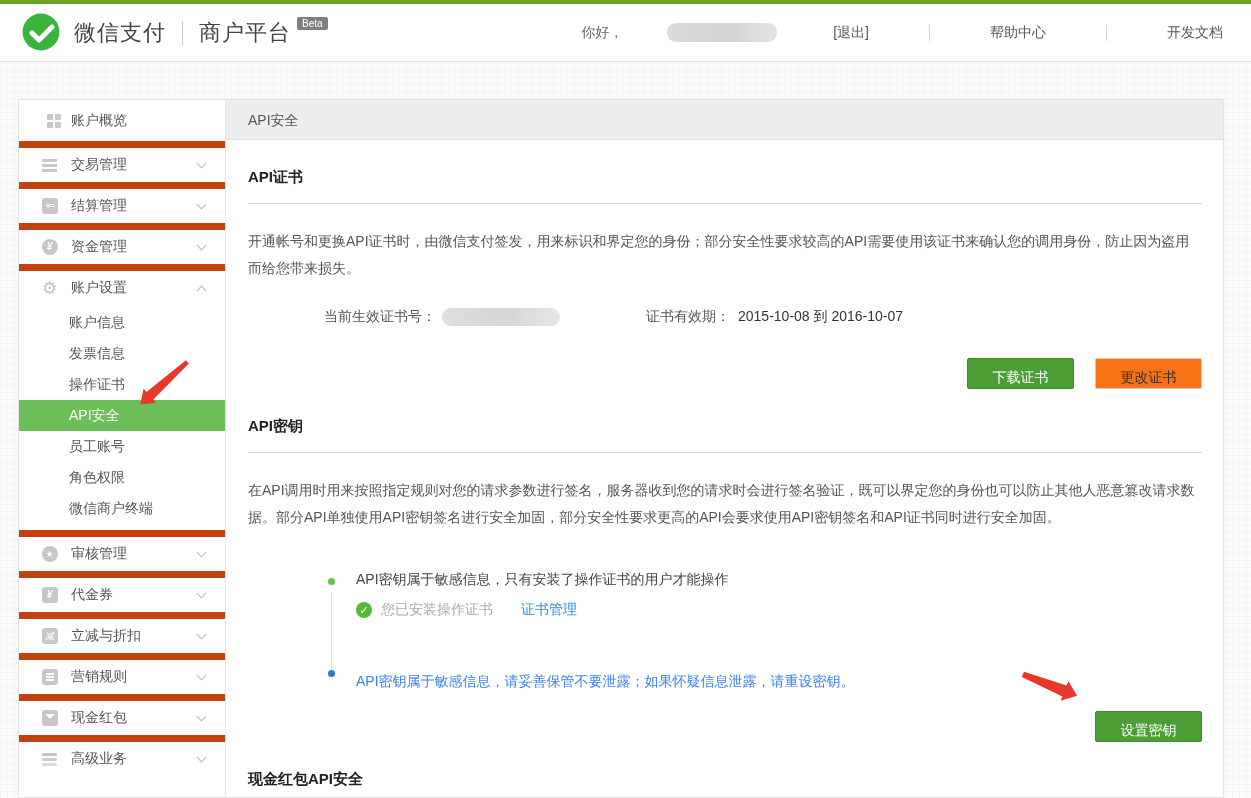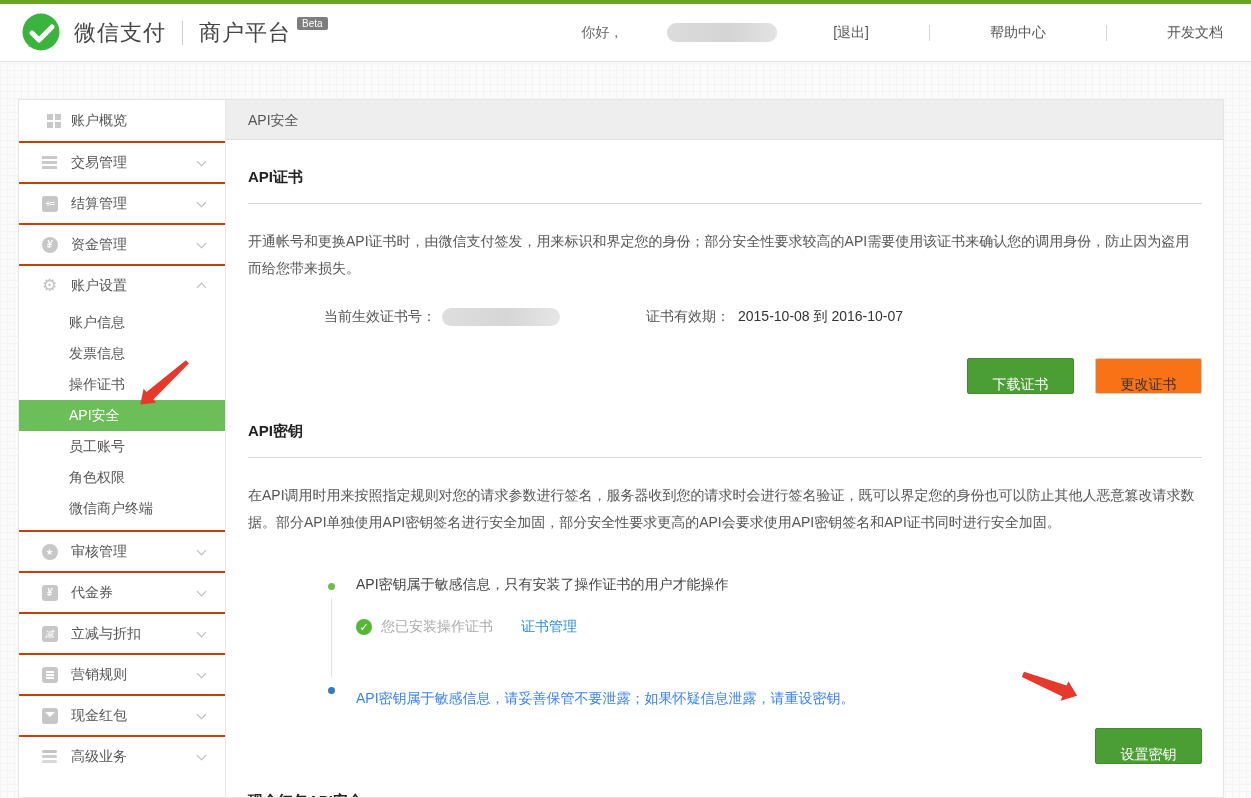--- a/index.html
+++ b/index.html
@@ -26,21 +26,21 @@
             background:linear-gradient(90deg,#dcdcdc,#d4d4d4 55%,#e3e3e3); margin:0 8px 0 0; }
   .hsep { width:1px; height:16px; background:#d5d5d5; margin:0 16px; }
   .hlink { color:#555; cursor:pointer; }
   .logout { margin-left:4px; color:#555; cursor:pointer; }
   
   .card { position:absolute; left:18px; top:99px; width:1206px; height:699px;
           background:#fff; border:1px solid #e5e5e5; display:flex; overflow:hidden; }
   
   .sidebar { width:207px; border-right:1px solid #e7e7e7; background:#fff; flex:none; }
   .side-item { display:flex; align-items:center; height:41px; padding:0 20px 0 22px;
-               border-top:2px solid #c2410c; cursor:pointer; color:#555; }
+               border-top:7px solid #c2410c; cursor:pointer; color:#555; }
   .side-item:first-child { border-top:none; }
   .sicon { width:17px; margin-right:13px; display:flex; justify-content:center; }
   .chev { width:7px; height:7px; border-right:1.5px solid #b9b9b9; border-bottom:1.5px solid #b9b9b9;
           transform:rotate(45deg); margin-left:auto; margin-top:-3px; }
   .chev.up { transform:rotate(-135deg); margin-top:4px; }
   .side-sub { padding:2px 0 6px; }
   .sub-item { height:31px; line-height:31px; padding-left:50px; color:#555; cursor:pointer; }
   .sub-item.active { background:#6cbe58; color:#fff; }
   
   .ic-grid::before { content:""; display:block; width:6px; height:6px; background:#c9c9c9;
@@ -71,33 +71,33 @@
   .main-body { padding:0 21px 0 22px; }
   .section-head { margin-top:28px; padding-bottom:16px; border-bottom:1px solid #d8d8d8;
                   font-size:15px; font-weight:bold; color:#222; }
   .para { margin-top:24px; line-height:27px; color:#555; }
   .cert-row { margin-top:26px; padding-left:76px; display:flex; align-items:center; }
   .cert-redact { width:118px; height:18px; border-radius:9px; margin-left:6px;
                  background:linear-gradient(90deg,#dedede,#d6d6d6 55%,#e6e6e6); }
   .validity-label { margin-left:86px; }
   .validity-value { margin-left:8px; color:#333; }
   .btn-row { display:flex; justify-content:flex-end; margin-top:32px; gap:21px; }
-  .btn { height:31px; min-width:107px; padding:17px 18px; font-size:14px; border-radius:2px;
+  .btn { height:31px; min-width:107px; padding:10px 18px; font-size:14px; border-radius:2px;
          cursor:pointer; font-family:inherit; }
   .btn-green { background:#4b9e33; border:1px solid #418c29; color:#fff; }
   .btn-white { background:#f97316; border:1px solid #ccc; color:#333; }
   .points { margin-top:40px; padding-left:80px; position:relative; }
   .vline { position:absolute; left:83px; top:22px; width:1px; height:80px; background:#e2e2e2; }
   .point { display:flex; position:relative; }
   .point + .point { margin-top:44px; }
   .dot { width:7px; height:7px; border-radius:50%; margin:7px 21px 0 0; flex:none; }
   .dot-green { background:#6abf47; }
   .dot-blue { background:#3279c8; }
   .point-text { color:#444; }
-  .point-status { margin-top:24px; display:flex; align-items:center; }
+  .point-status { margin-top:12px; display:flex; align-items:center; }
   .check-ic { width:16px; height:16px; border-radius:50%; background:#55b837; color:#fff;
               font-size:11px; line-height:16px; text-align:center; margin-right:9px; flex:none; }
   .check-ic::after { content:"✓"; }
   .status-text { color:#aaa; }
   .link { color:#2c8fdd; margin-left:28px; text-decoration:none; cursor:pointer; }
   .point-note { margin-top:10px; color:#3b82f6; }
   .btn-row2 { display:flex; justify-content:flex-end; margin-top:20px; }
   .arrow-svg { position:absolute; z-index:5; pointer-events:none; }
 </style>
 </head>

